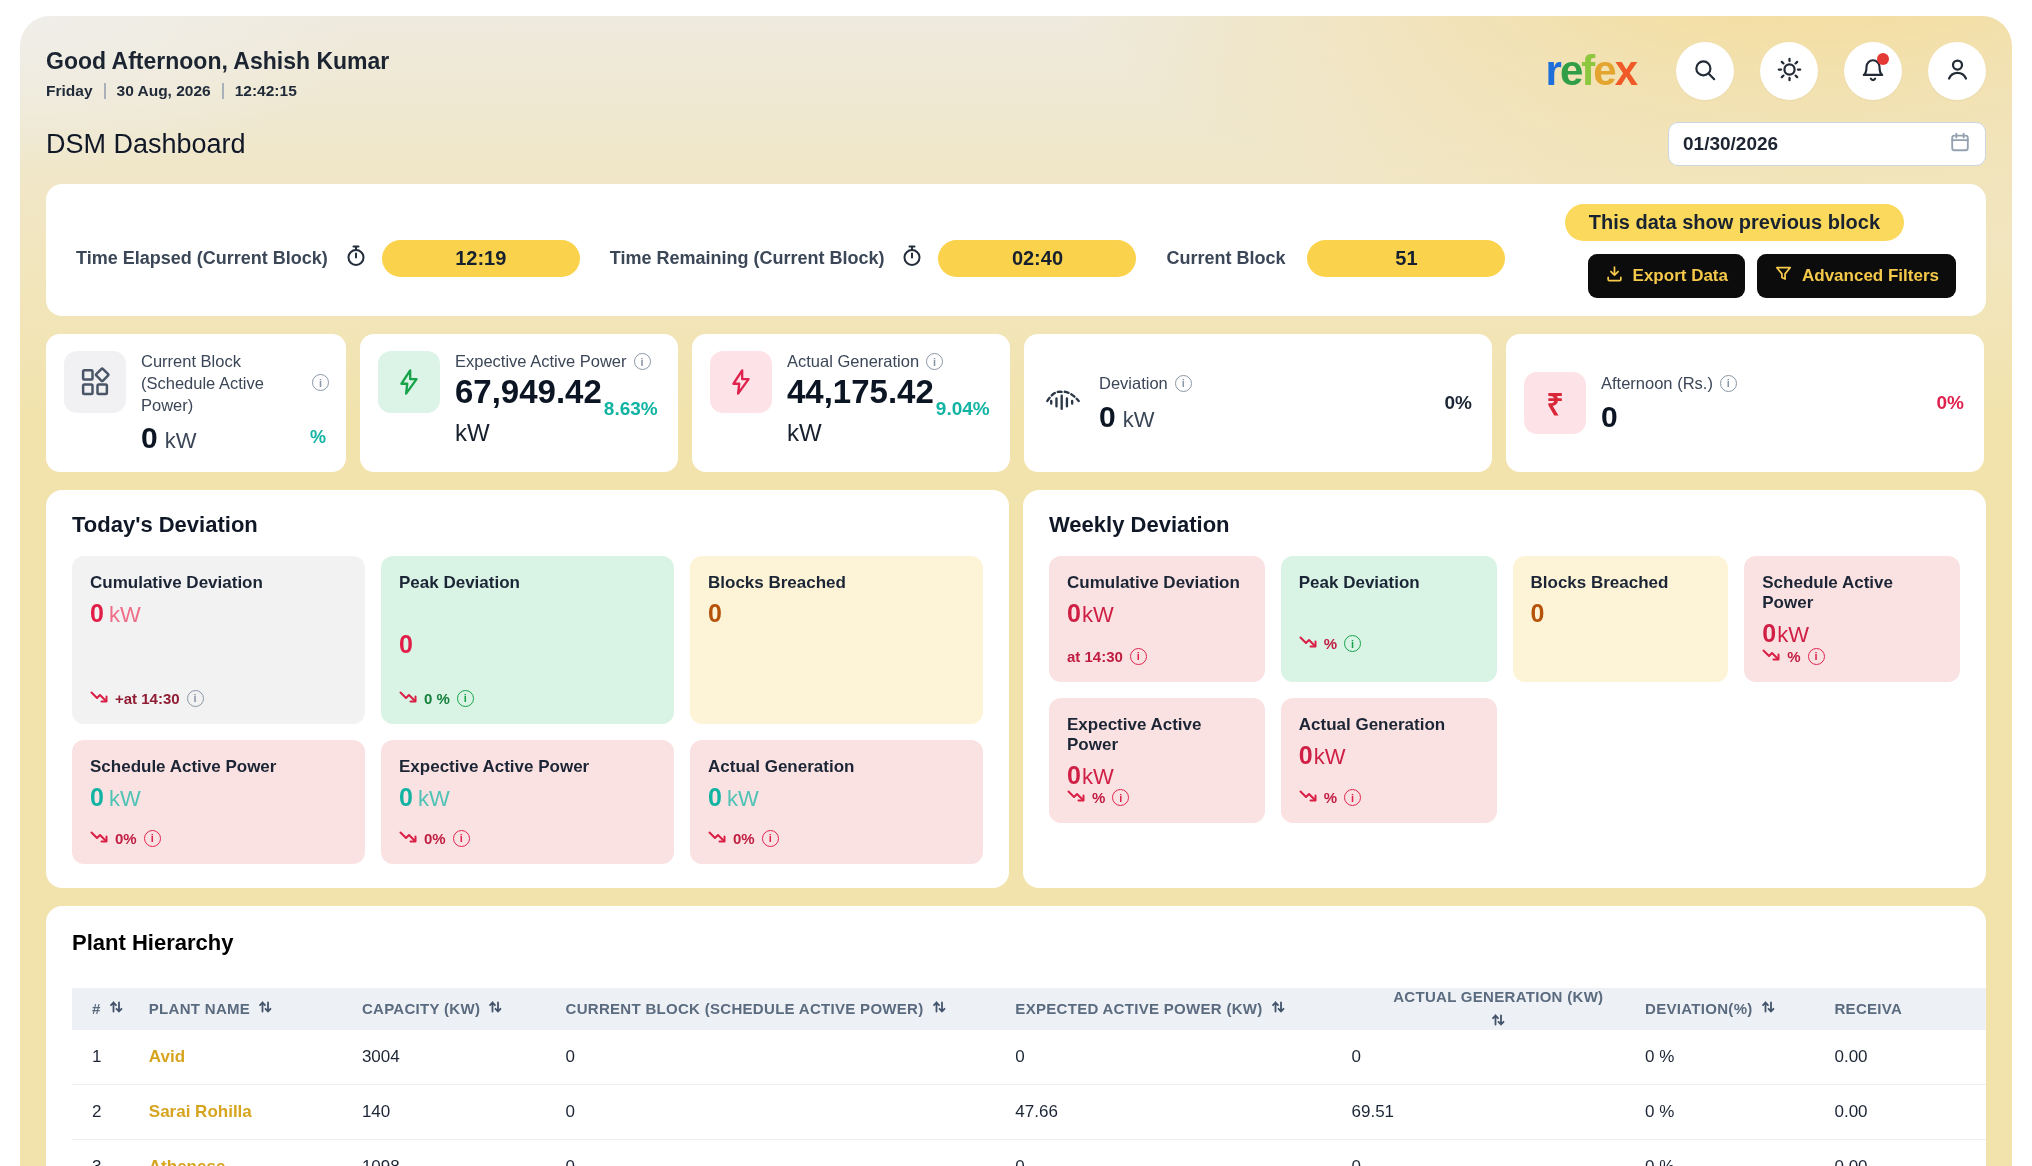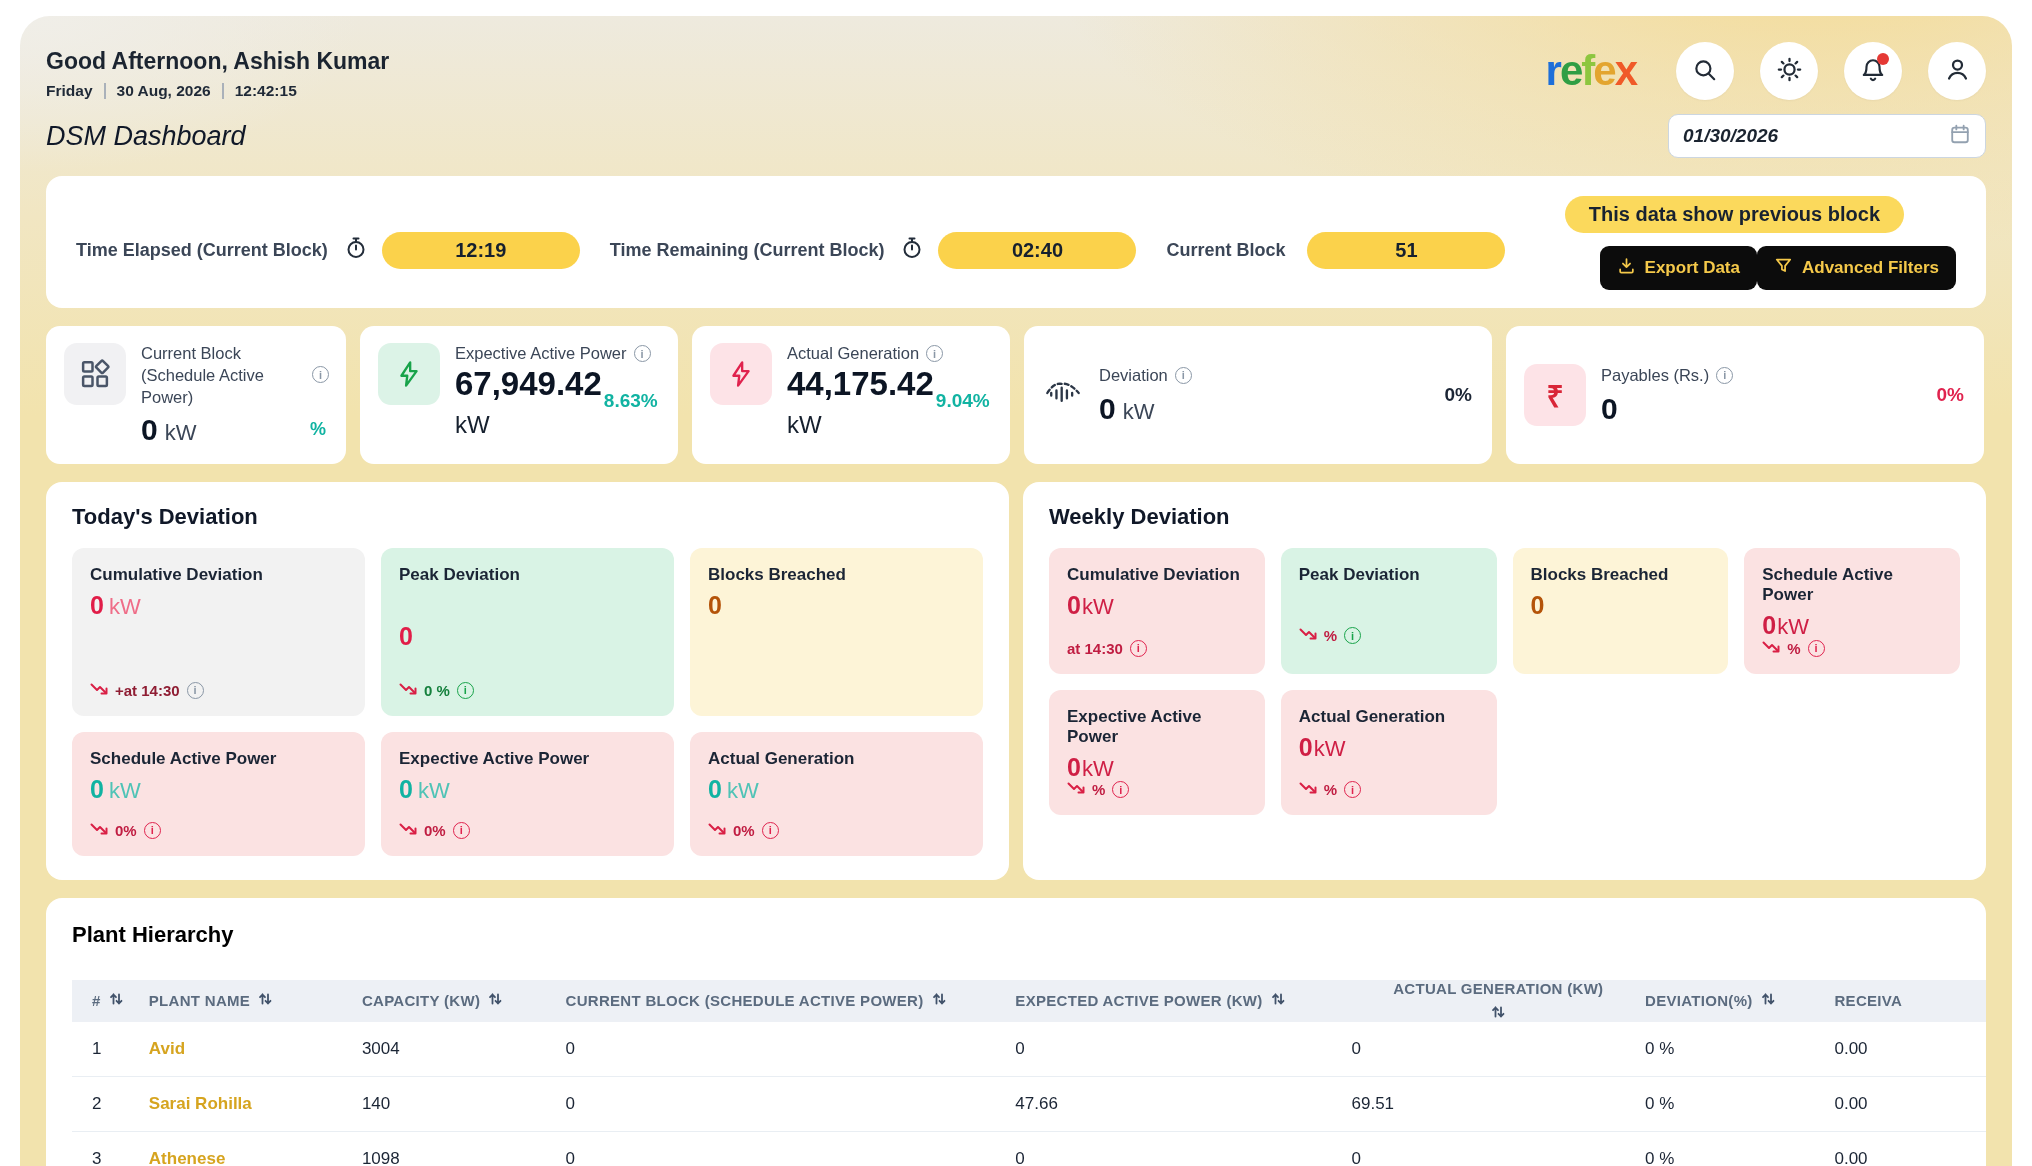--- a/index.html
+++ b/index.html
@@ -24,39 +24,39 @@
   .hdr-right { margin-left:auto; display:flex; align-items:center; gap:26px; }
   .logo { font-size:42px; font-weight:bold; letter-spacing:-2px; margin-right:14px; line-height:1; }
   .icon-btn {
     width:58px; height:58px; border-radius:50%; background:#ffffff; border:none;
     display:flex; align-items:center; justify-content:center; position:relative;
     color:#1f2937; cursor:pointer; box-shadow:0 1px 2px rgba(0,0,0,.04);
   }
   .icon-btn svg { stroke:#222b36; }
   .dot { position:absolute; top:11px; right:13px; width:12px; height:12px; border-radius:50%; background:#e53935; }
   
-  .title-row { margin-top:14px; display:flex; align-items:center; justify-content:space-between;font-style:italic; }
+  .title-row { margin-top:22px; display:flex; align-items:center; justify-content:space-between; }
   .page-title { font-size:27px; font-weight:500; color:#101828; margin:0; }
   .date-field {
     width:318px; height:44px; background:#ffffff; border:1.5px solid #ccd6e0; border-radius:10px;
     display:flex; align-items:center; justify-content:space-between; padding:0 14px;
     font-size:19px; font-weight:600; color:#1b2430;
   }
   
   .time-card { margin-top:18px; background:#ffffff; border-radius:16px; padding:20px 30px 18px 30px;
     display:flex; justify-content:space-between; }
   .time-left { display:flex; align-items:center; flex-wrap:nowrap; padding-top:14px; }
   .t-label { font-size:18px; font-weight:600; color:#3b4657; white-space:nowrap; }
   .sw { margin:0 14px 0 16px; color:#232d3a; flex:none; }
   .pill { width:198px; height:37px; border-radius:999px; background:#fbd24b; display:flex; align-items:center;
     justify-content:center; font-size:20px; font-weight:bold; color:#16202e; }
   .gap30 { width:30px; flex:none; }
   .time-right { display:flex; flex-direction:column; align-items:flex-end; gap:13px; }
   .notice { background:#fbd95c; border-radius:999px; padding:7px 24px; font-size:20px; font-weight:bold; color:#182230; margin-right:52px; }
-  .btn-row { display:flex; }
+  .btn-row { display:flex; gap:12px; }
   .blk-btn { background:#0c0c0c; border:none; border-radius:9px; color:#f5c94a; font-family:inherit;
     font-size:17px; font-weight:bold; padding:10px 17px; display:flex; align-items:center; gap:9px; cursor:pointer; }
   .blk-btn svg { stroke:#f5c94a; }
   
   .kpi-row { margin-top:18px; display:flex; gap:14px; }
   .kpi { background:#ffffff; border-radius:14px; padding:17px 18px; position:relative; display:flex; gap:15px; }
   .kpi.w1{width:300px;} .kpi.w2{width:318px;} .kpi.w3{width:318px;} .kpi.w4{width:468px; align-items:center;} .kpi.w5{width:478px; align-items:center;}
   .ibox { width:62px; height:62px; border-radius:13px; display:flex; align-items:center; justify-content:center; flex:none; }
   .ibox.grey{ background:#f1f1f3; color:#4a5568; }
   .ibox.green{ background:#dcf3e7; color:#18a34a; }
@@ -294,21 +294,21 @@
       </div>
       <span class="side-pct dark">0%</span>
     </div>
 
     <div class="kpi w5">
       <div class="ibox pink">
           <span class="rupee">₹</span>
         </div>
       <div>
         <div class="k-title">
-            <span>Payables (Rs.)</span>
+            <span>Afternoon (Rs.)</span>
             <span class="info">i</span>
           </div>
         <div class="k-val"><span>0</span></div>
       </div>
       <span class="side-pct red">0%</span>
     </div>
   </div>
 
   <div class="sections">
 

